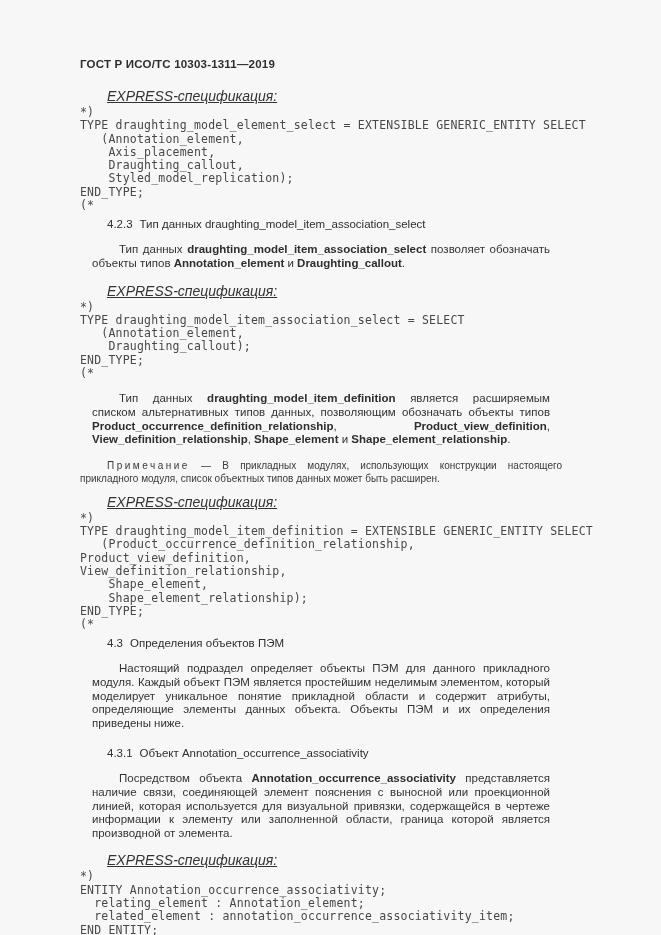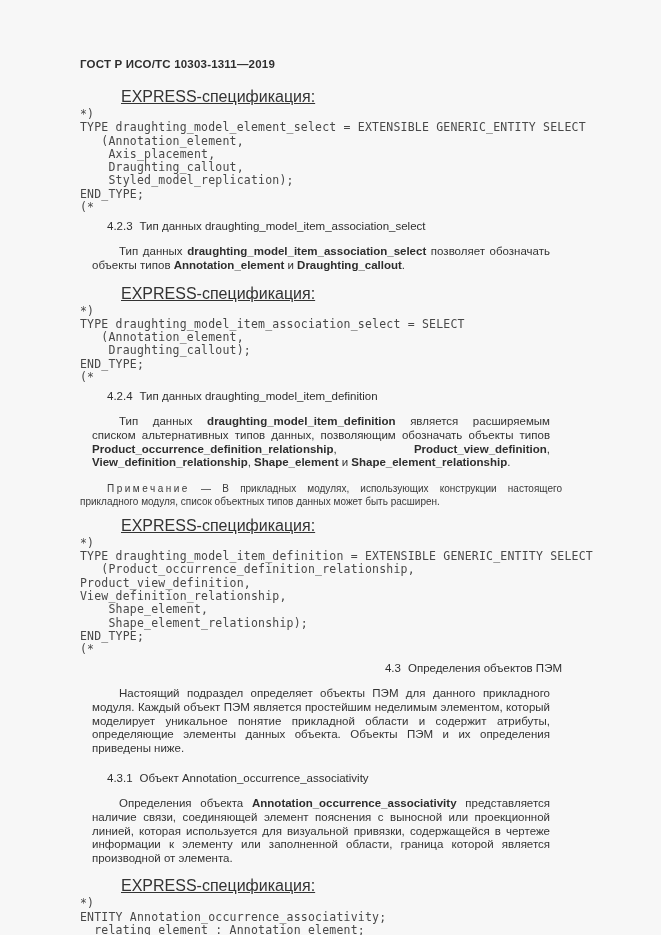--- a/index.html
+++ b/index.html
@@ -18,44 +18,45 @@
   }
   .h-top {
     font-size: 11.5px;
     font-weight: bold;
     color: #2e2e2e;
     margin: 0 0 18px 0;
     letter-spacing: 0.2px;
   }
   .express {
     display: block;
-    font-size: 16px;
+    font-size: 14px;
     text-decoration: underline;
-    margin: 0 0 2px 41px;
+    margin: 0 0 2px 27px;
     color: #333;
+    font-style: italic;
   }
   .express.m1 { margin-top: 9px; }
   .code {
     font-family: "DejaVu Sans Mono", monospace;
     font-size: 11.5px;
     line-height: 13.3px;
     letter-spacing: 0.2px;
     white-space: pre;
     color: #484848;
     margin: 2px 0 0 0;
   }
   .hd {
     font-size: 11.5px;
     font-weight: normal;
     color: #2e2e2e;
     margin: 5px 0 0 27px;
     line-height: 14px;
   }
   .hd .hnum { margin-right: 7px; }
-  .hd.big-gap { margin-bottom: 6px; text-align: right; }
+  .hd.big-gap { margin-bottom: 6px; }
   .para {
     font-size: 11.5px;
     line-height: 13.6px;
     text-align: justify;
     text-indent: 27px;
     margin: 12px;
     color: #333;
   }
   .para .b { font-weight: bold; color: #2e2e2e; }
   .note {
@@ -96,23 +97,20 @@
   <p class="para"><span>Тип данных </span><span class="b">draughting_model_item_association_select</span><span> позволяет обозначать объекты типов </span><span class="b">Annotation_element</span><span> и </span><span class="b">Draughting_callout</span><span>.</span></p>
 
   <span class="express m1">EXPRESS-спецификация:</span>
   <div class="code">*)
 TYPE draughting_model_item_association_select = SELECT
    (Annotation_element,
     Draughting_callout);
 END_TYPE;
 (*</div>
 
-  <div class="hd">
-    <span class="hnum">4.2.4</span><span>Тип данных draughting_model_item_definition</span>
-  </div>
   <p class="para"><span>Тип данных </span><span class="b">draughting_model_item_definition</span><span> является расширяемым списком альтернативных типов данных, позволяющим обозначать объекты типов </span><span class="b">Product_occurrence_definition_relationship</span><span>, </span><span class="b">Product_view_definition</span><span>, </span><span class="b">View_definition_relationship</span><span>, </span><span class="b">Shape_element</span><span> и </span><span class="b">Shape_element_relationship</span><span>.</span></p>
 
   <p class="note">
     <span class="nlabel">Примечание</span><span> — В прикладных модулях, использующих конструкции настоящего прикладного модуля, список объектных типов данных может быть расширен.</span>
   </p>
 
   <span class="express m1">EXPRESS-спецификация:</span>
   <div class="code">*)
 TYPE draughting_model_item_definition = EXTENSIBLE GENERIC_ENTITY SELECT
    (Product_occurrence_definition_relationship,
@@ -124,21 +122,21 @@
 (*</div>
 
   <div class="hd big-gap">
     <span class="hnum">4.3</span><span>Определения объектов ПЭМ</span>
   </div>
   <p class="para">Настоящий подраздел определяет объекты ПЭМ для данного прикладного модуля. Каждый объект ПЭМ является простейшим неделимым элементом, который моделирует уникальное понятие прикладной области и содержит атрибуты, определяющие элементы данных объекта. Объекты ПЭМ и их определения приведены ниже.</p>
 
   <div class="hd" style="margin-top:16px;">
     <span class="hnum">4.3.1</span><span>Объект Annotation_occurrence_associativity</span>
   </div>
-  <p class="para"><span>Определения объекта </span><span class="b">Annotation_occurrence_associativity</span><span> представляется наличие связи, соединяющей элемент пояснения с выносной или проекционной линией, которая используется для визуальной привязки, содержащейся в чертеже информации к элементу или заполненной области, граница которой является производной от элемента.</span></p>
+  <p class="para"><span>Посредством объекта </span><span class="b">Annotation_occurrence_associativity</span><span> представляется наличие связи, соединяющей элемент пояснения с выносной или проекционной линией, которая используется для визуальной привязки, содержащейся в чертеже информации к элементу или заполненной области, граница которой является производной от элемента.</span></p>
 
   <span class="express m1">EXPRESS-спецификация:</span>
   <div class="code">*)
 ENTITY Annotation_occurrence_associativity;
   relating_element : Annotation_element;
   related_element : annotation_occurrence_associativity_item;
 END_ENTITY;
 (*</div>
 
   <div class="pagenum">4</div>

